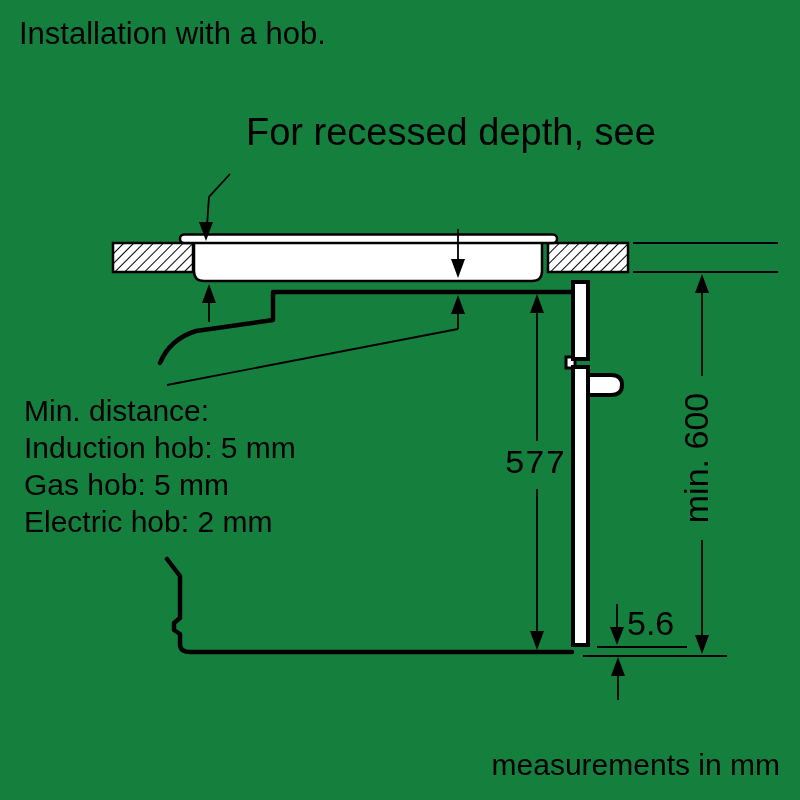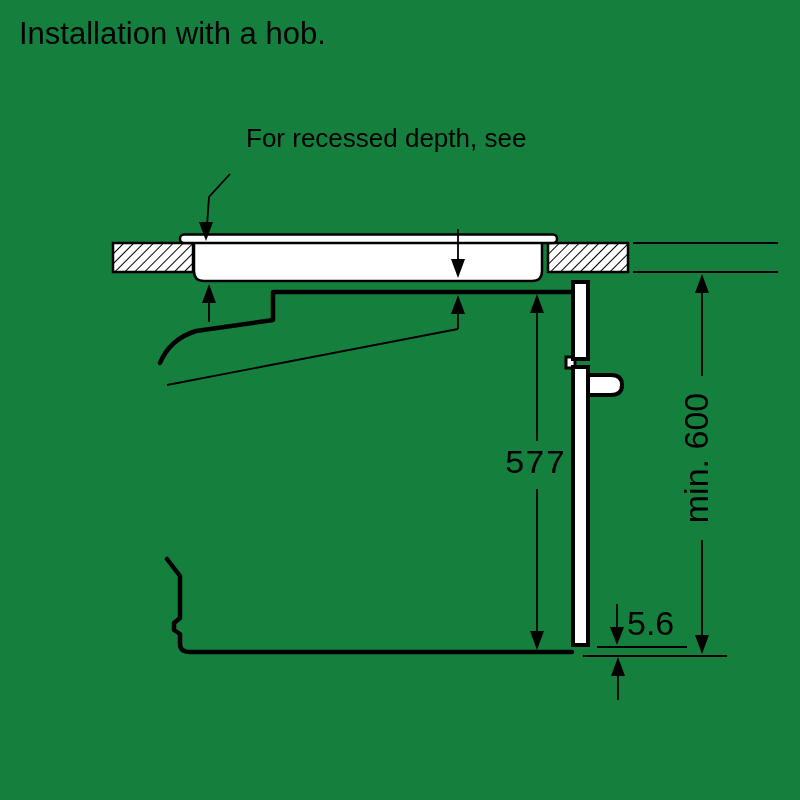--- a/index.html
+++ b/index.html
@@ -4,21 +4,21 @@
 <style>
   html,body{margin:0;padding:0;background:#fff;}
   #stage{
     position:relative;width:800px;height:800px;background:#15803d;
     font-family:"Liberation Sans","DejaVu Sans",sans-serif;
     color:#000;overflow:hidden;
   }
   #drawing{position:absolute;left:0;top:0;}
   .txt{position:absolute;white-space:nowrap;color:#000;}
   .title{left:19px;top:16px;font-size:31px;line-height:36px;}
-  .annot{left:246px;top:121px;font-size:26px;line-height:35px;}
+  .annot{left:246px;top:115px;font-size:38px;line-height:35px;}
   .mindist{left:24px;top:392px;font-size:30px;line-height:37px;}
   .dim{font-size:34px;}
   .dim-577{left:535px;top:464px;transform:translate(-50%,-50%);font-family:Liberation Mono, monospace;}
   .dim-600{left:696px;top:458px;transform:translate(-50%,-50%) rotate(-90deg);}
   .dim-75{left:627px;top:604px;}
   .footer{right:20px;top:748px;font-size:30px;}
 </style>
 </head>
 <body>
 
@@ -97,18 +97,25 @@
       <polygon points="618,657 611,676 625,676"></polygon>
     </g>
   </svg>
 
   <div class="txt title">Installation with a hob.</div>
 
   <div class="txt annot">
     <div>For recessed depth, see</div>
   </div>
 
+  <div class="txt mindist">
+    <div>Min. distance:</div>
+    <div>Induction hob: 5 mm</div>
+    <div>Gas hob: 5 mm</div>
+    <div>Electric hob: 2 mm</div>
+  </div>
 
   <div class="txt dim dim-577">577</div>
   <div class="txt dim dim-600">min. 600</div>
   <div class="txt dim dim-75">5.6</div>
 
+  <div class="txt footer">measurements in mm</div>
 </div>
 
 </body></html>

